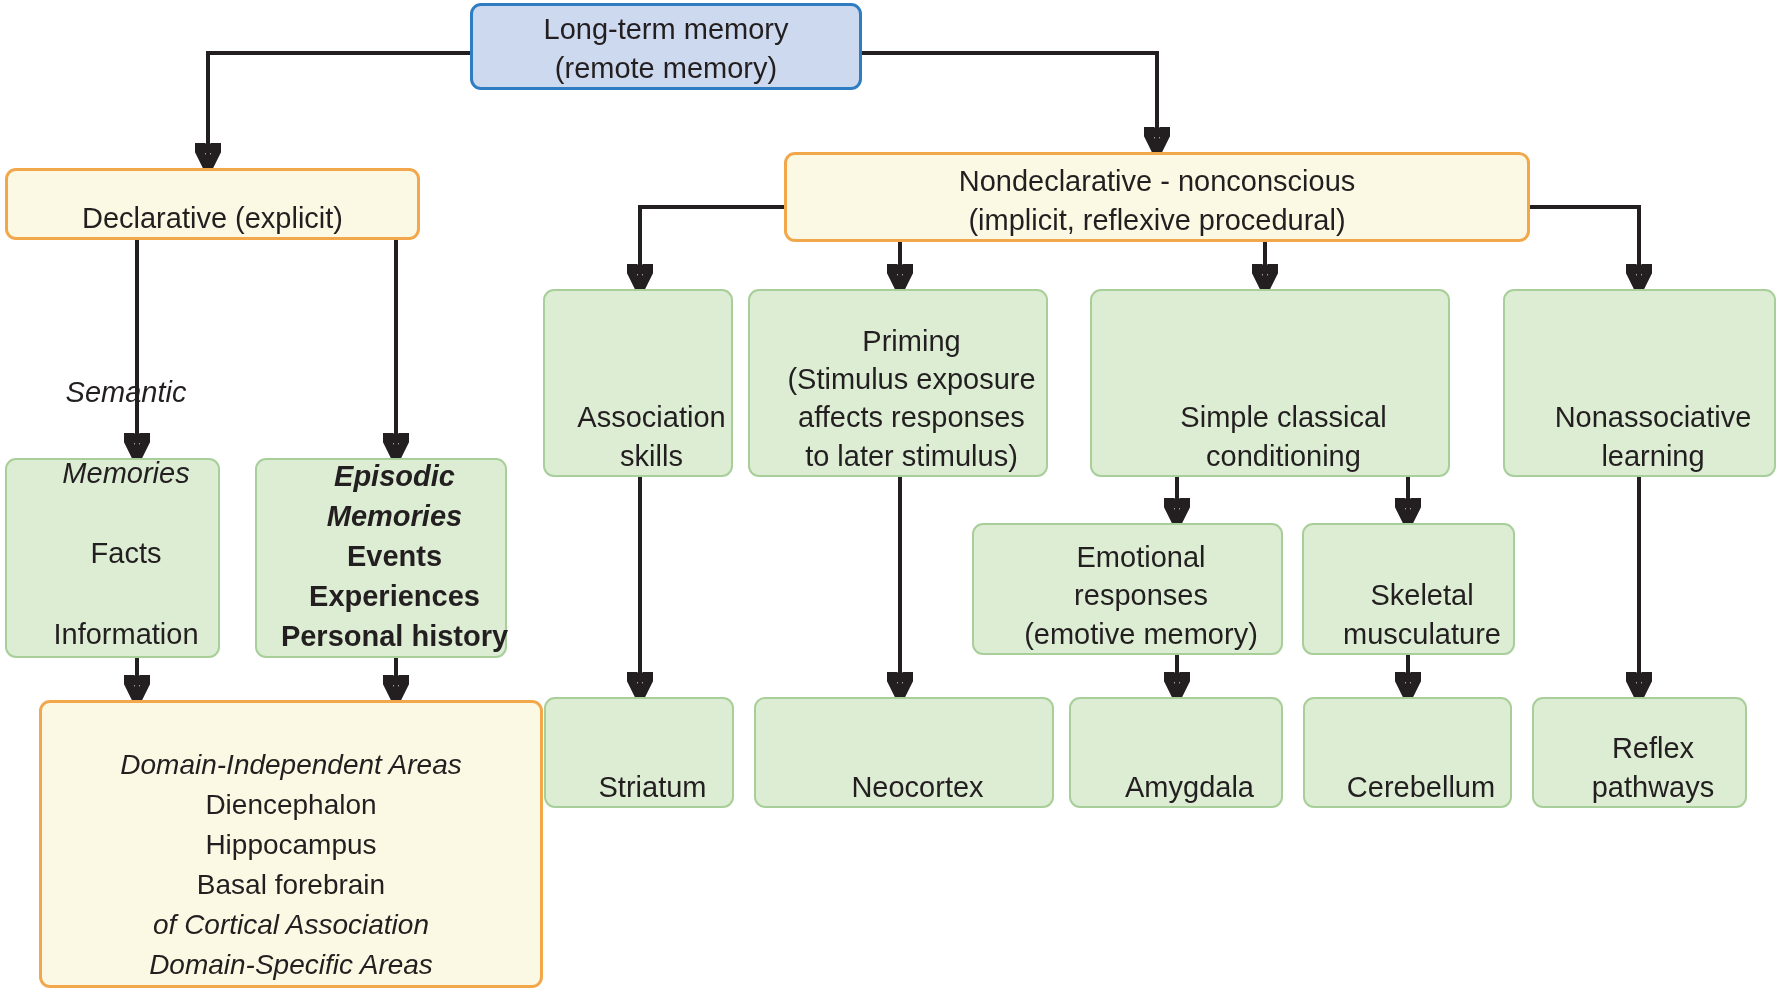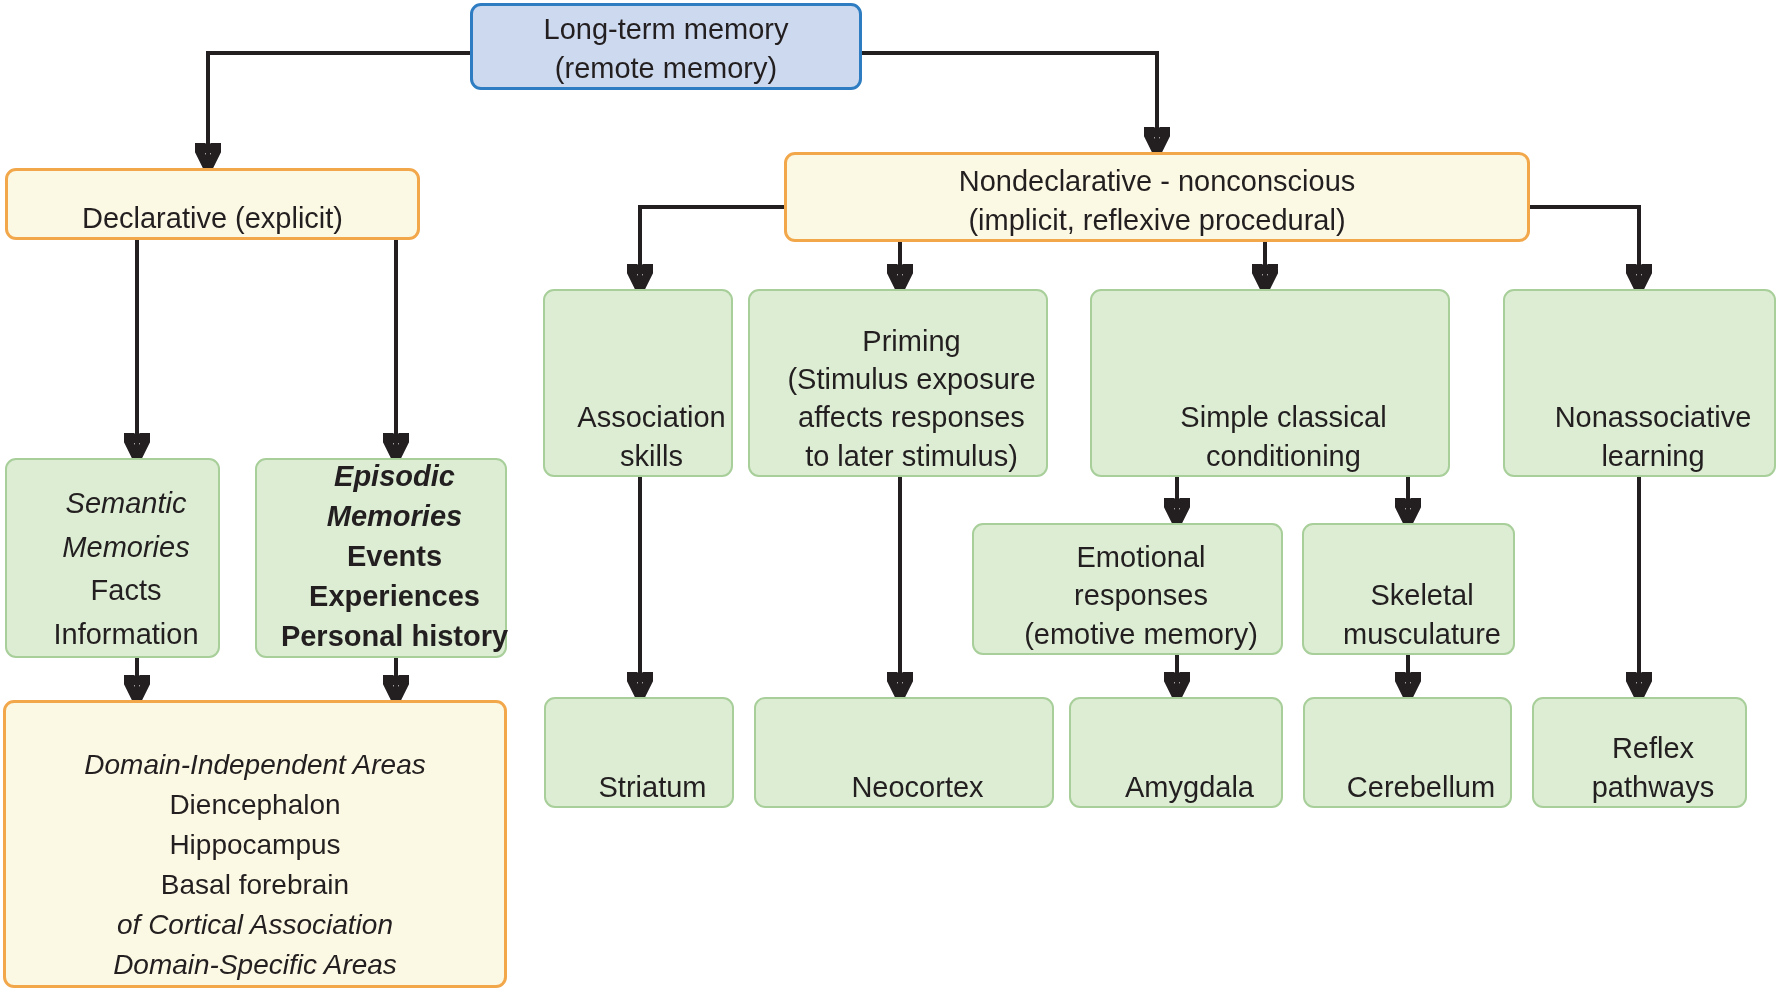--- a/index.html
+++ b/index.html
@@ -15,23 +15,23 @@
     left:calc(var(--x)*1px);top:calc(var(--y)*1px);
     width:calc(var(--w)*1px);height:calc(var(--h)*1px);
     display:flex;flex-direction:column;justify-content:flex-end;align-items:center;
     text-align:center;border-radius:11px;
     font-size:29px;line-height:1.32;
   }
   .blue{background:var(--blue-fill,#cdd9ee);border:3px solid var(--blue-border,#2e7cc1);}
   .yellow{background:var(--yellow-fill,#fbf9e3);border:3px solid var(--yellow-border,#f2a74b);}
   .green{background:var(--green-fill,#dcedd3);border:2px solid var(--green-border,#a8cf9a);padding-left:27px;}
   .it{font-style:italic;}
-  .semantic{line-height:1.5;}
+  .semantic{line-height:1.5;gap:37px;}
   .episodic{line-height:1.38;font-weight:bold;}
-  .domain{font-size:28px;line-height:1.43;}
+  .domain{font-size:28px;line-height:1.43;margin-left:36px;}
   .ln{white-space:nowrap;}
 </style>
 </head>
 <body>
 
 <svg class="wires" viewBox="0 0 1777 1000">
   <defs>
     <marker id="arw" viewBox="0 0 12 12" refX="8" refY="6" markerWidth="26" markerHeight="26" orient="auto" markerUnits="userSpaceOnUse">
       <path d="M0 0 L12 6 L0 12 L3.2 6 Z" fill="var(--line,#231f20)" stroke="none"></path>
     </marker>

